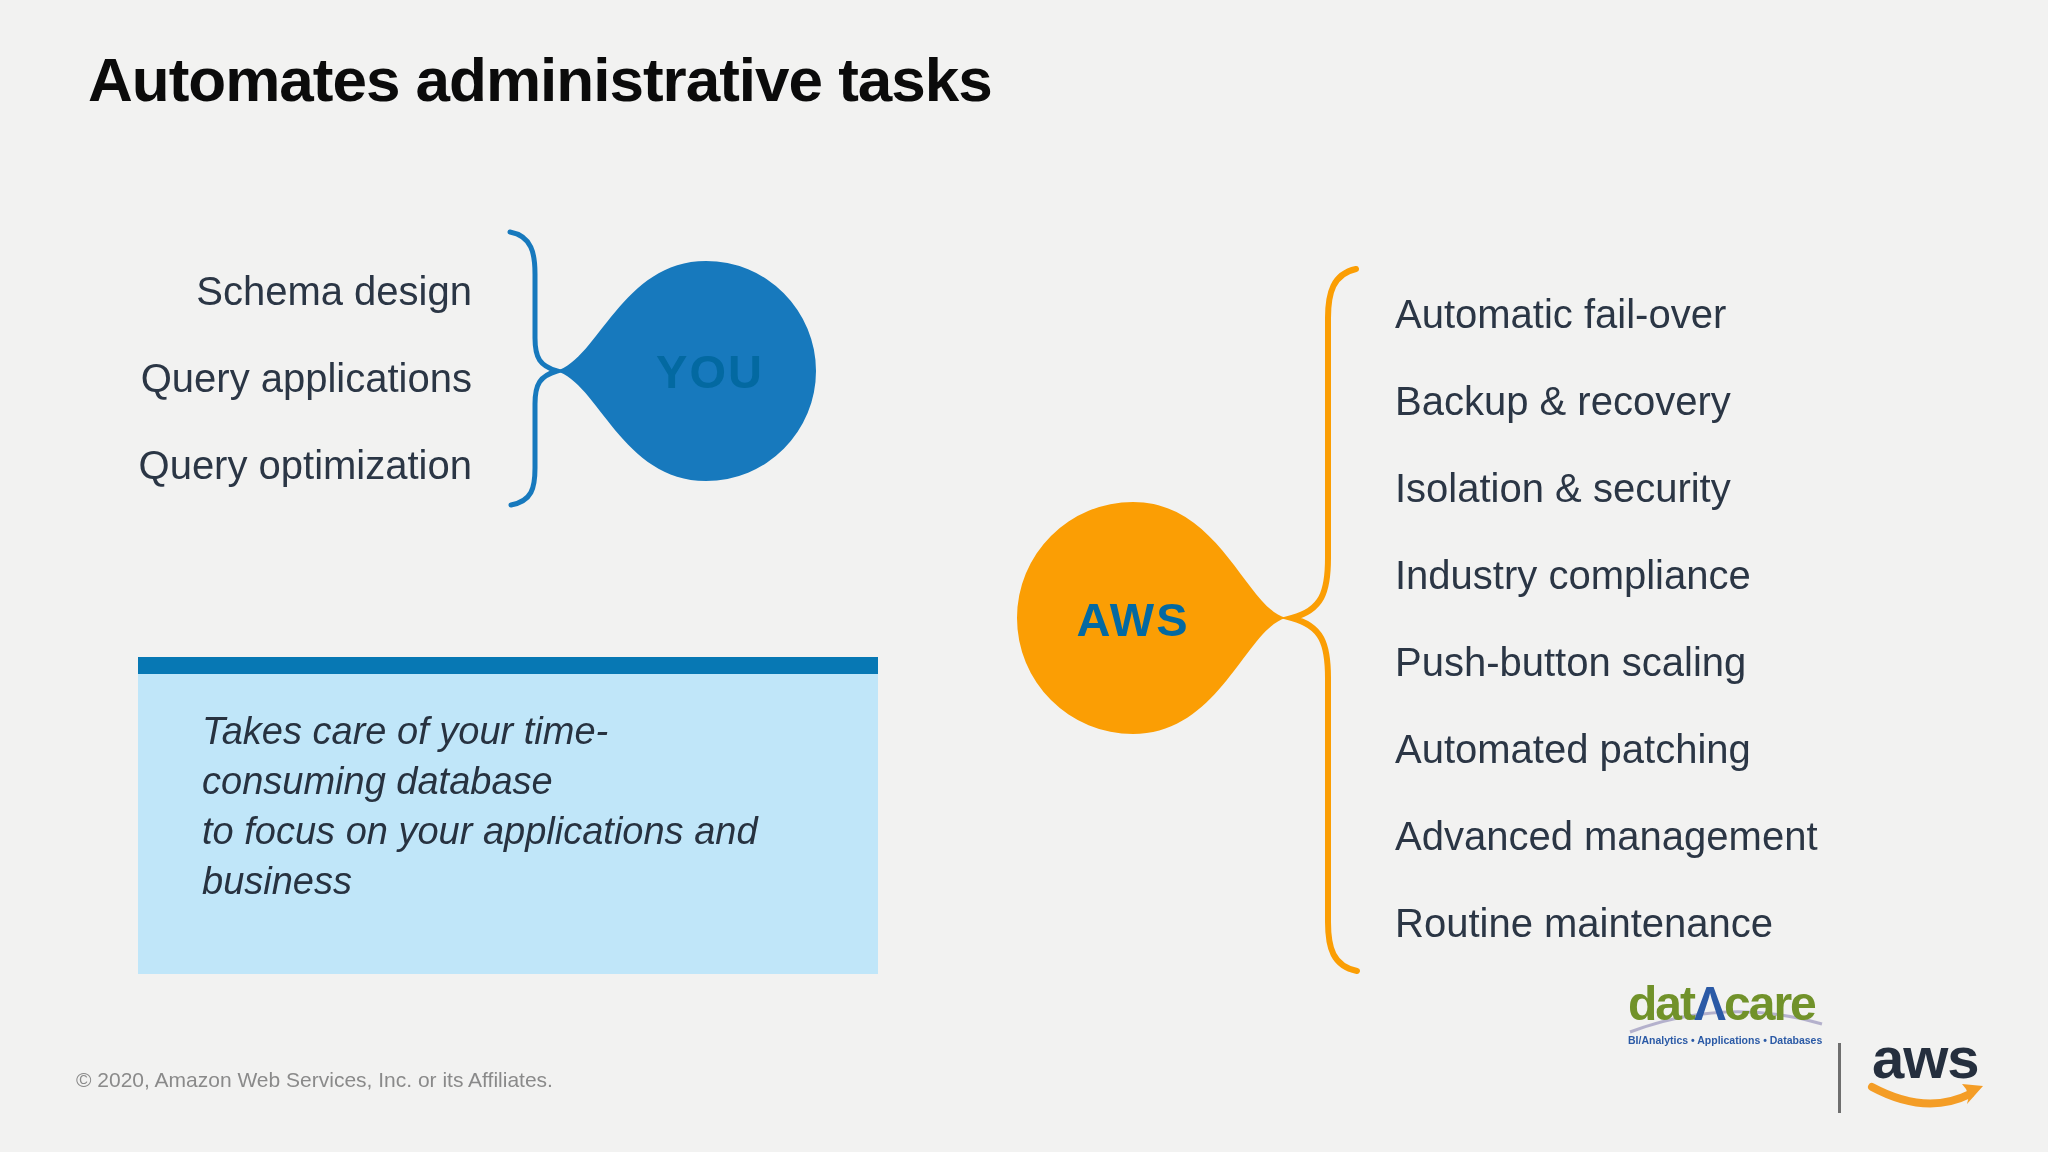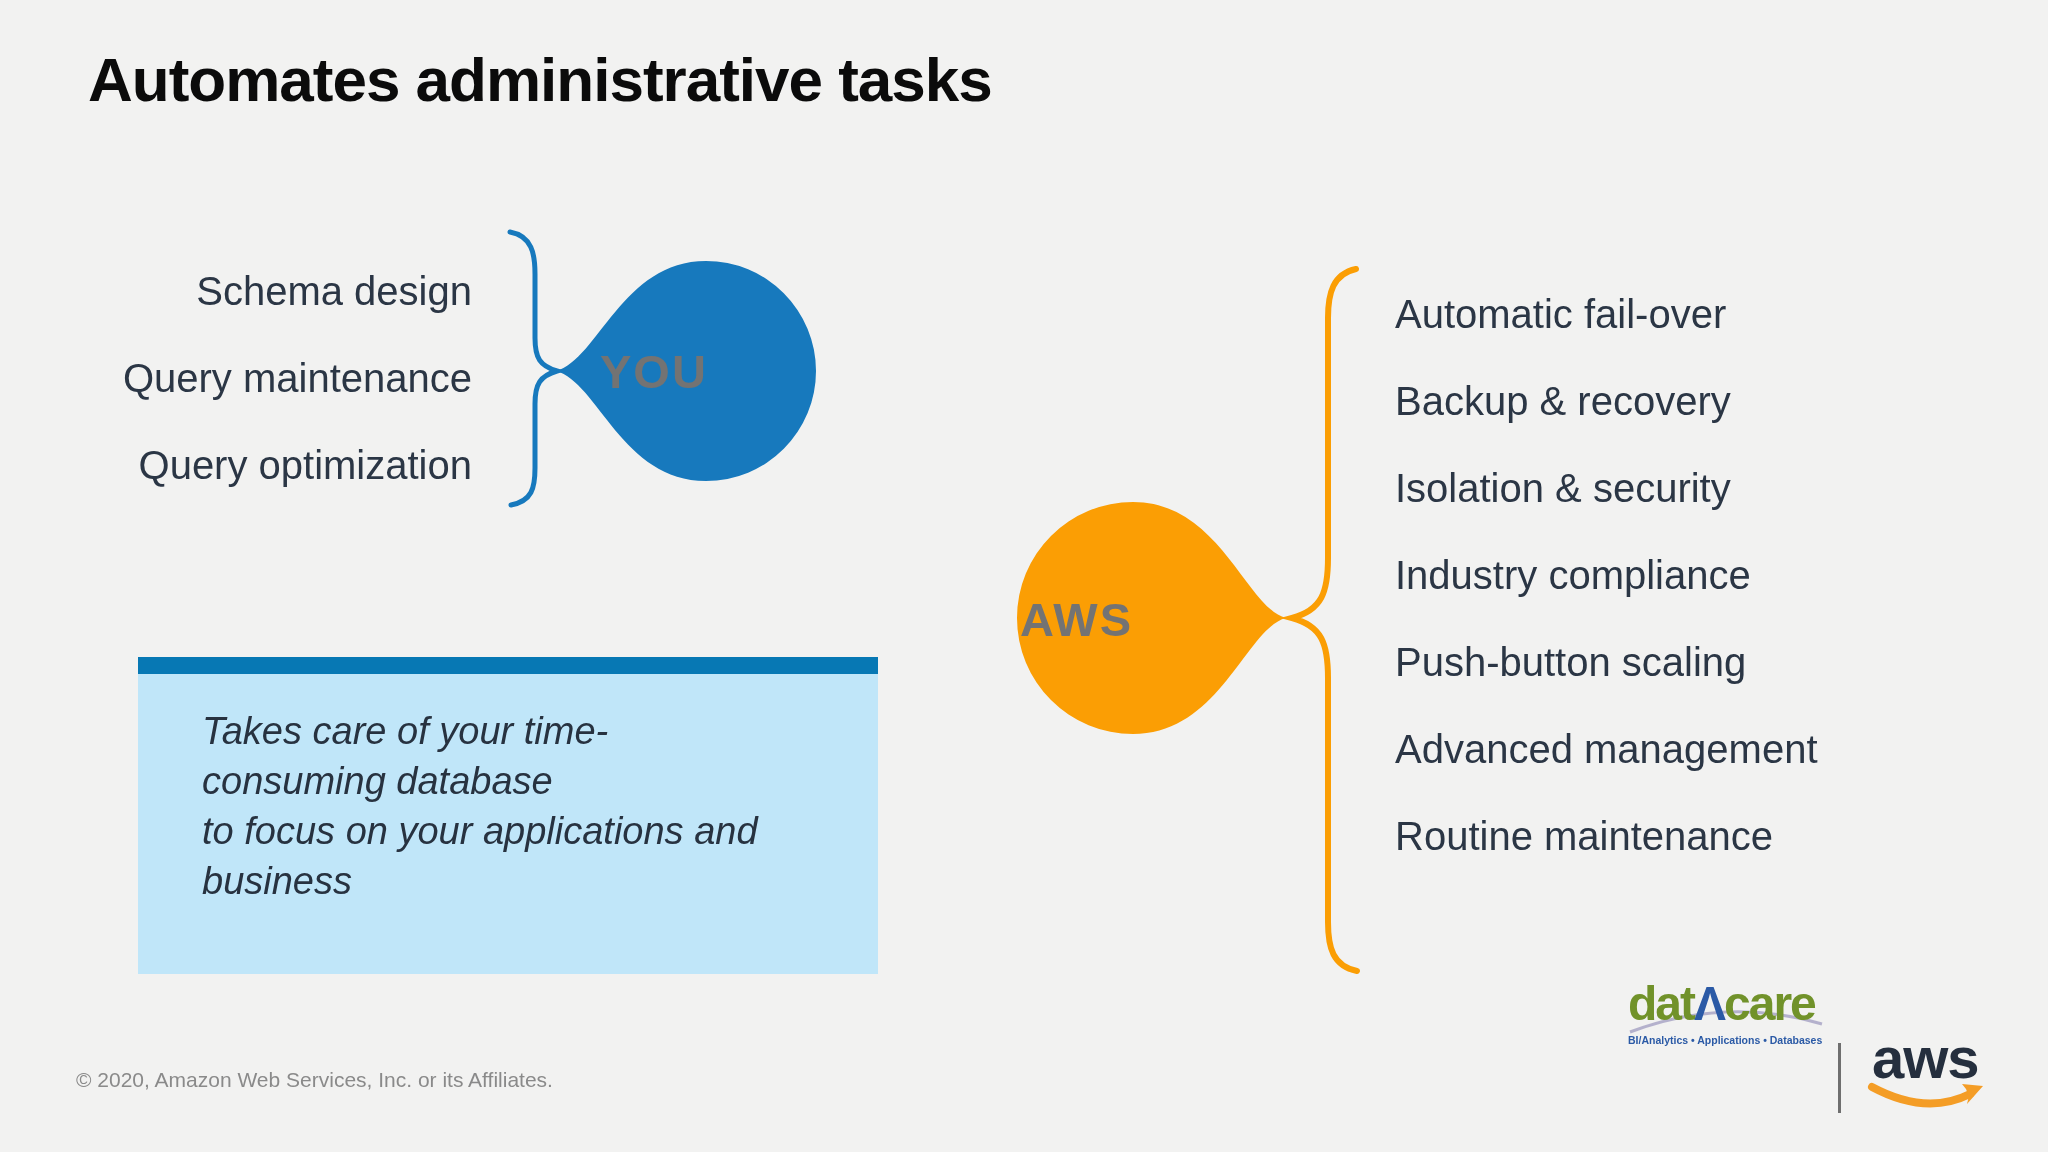--- a/index.html
+++ b/index.html
@@ -18,21 +18,21 @@
   
   .shape-layer{left:0;top:0;width:2048px;height:1152px;pointer-events:none;}
   
   .list-item{display:flex;align-items:center;font-size:40px;color:#2B3645;}
   .left-list{left:90px;top:248px;width:382px;}
   .left-list .list-item{height:87px;justify-content:flex-end;text-align:right;}
   .right-list{left:1395px;top:271px;width:620px;}
   .right-list .list-item{height:87px;justify-content:flex-start;}
   
   .bubble-label{
-    text-align:left;font-weight:bold;font-size:47px;color:#737373;letter-spacing:2px;
+    text-align:center;font-weight:bold;font-size:47px;color:#0369a1;letter-spacing:2px;
   }
   .you-label{left:600px;top:344px;width:220px;}
   .aws-label{left:1020px;top:592px;width:226px;}
   
   .callout{left:138px;top:657px;width:740px;height:317px;background:#C0E6F9;}
   .callout-bar{left:0;top:0;width:740px;height:17px;background:#0778B4;}
   .callout-text{left:64px;top:49px;width:640px;}
   .callout-text .list-item{height:50px;font-size:38px;color:#273240;font-style:italic;}
   
   .footer-copyright{left:76px;top:1068px;font-size:21px;color:#8A8A8A;}
@@ -62,33 +62,34 @@
 
   <path d="M 1356 269 C 1333 274 1328 293 1328 318 L 1328 558 C 1328 592 1322 610 1292 618 C 1322 626 1328 644 1328 678 L 1328 922 C 1328 948 1333 966 1357 971" fill="none" stroke-width="6" stroke-linecap="round" stroke="#FB9E04"></path>
 
   <path d="M 1286 618 C 1246 608 1220 502 1133 502 A 116 116 0 0 0 1017 618 A 116 116 0 0 0 1133 734 C 1220 734 1246 628 1286 618 Z" fill="#FB9E04"></path>
 </svg>
 
 <div class="abs title">Automates administrative tasks</div>
 
 <div class="abs left-list">
     <div class="list-item">Schema design</div>
-    <div class="list-item">Query maintenance</div>
+    <div class="list-item">Query applications</div>
     <div class="list-item">Query optimization</div>
   </div>
 
 <div class="abs bubble-label you-label">YOU</div>
 <div class="abs bubble-label aws-label">AWS</div>
 
 <div class="abs right-list">
     <div class="list-item">Automatic fail-over</div>
     <div class="list-item">Backup &amp; recovery</div>
     <div class="list-item">Isolation &amp; security</div>
     <div class="list-item">Industry compliance</div>
     <div class="list-item">Push-button scaling</div>
+    <div class="list-item">Automated patching</div>
     <div class="list-item">Advanced management</div>
     <div class="list-item">Routine maintenance</div>
   </div>
 
 <div class="abs callout">
   <div class="abs callout-bar"></div>
   <div class="abs callout-text">
       <div class="list-item">Takes care of your time-</div>
       <div class="list-item">consuming database</div>
       <div class="list-item">to focus on your applications and</div>

